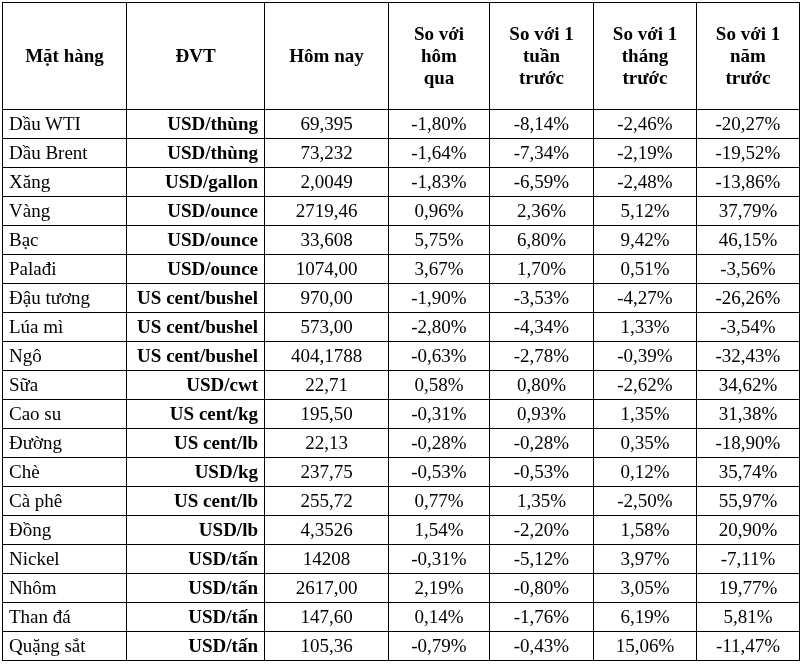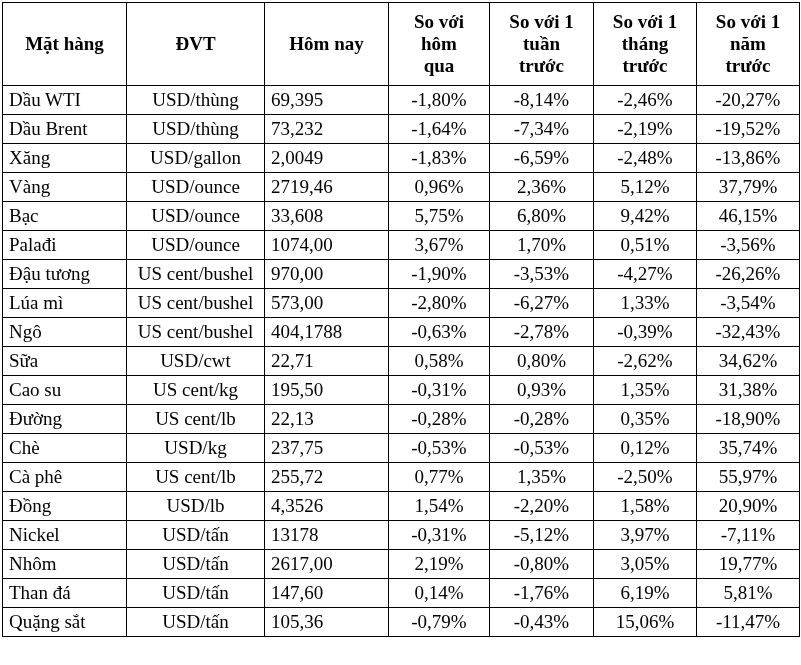--- a/index.html
+++ b/index.html
@@ -29,38 +29,38 @@
     padding: 2px 6px;
     vertical-align: middle;
     box-sizing: border-box;
     white-space: nowrap;
     overflow: hidden;
   }
   #commodity-table thead th {
     font-weight: bold;
     text-align: center;
     height: 82px;
-    padding: 8px 4px;
+    padding: 20px 4px;
     font-size: 19px;
   }
   #commodity-table thead th .hdr-line {
     display: block;
   }
   
   col.c-name   { width: 124px; }
   col.c-unit   { width: 138px; }
   col.c-today  { width: 124px; }
   col.c-day    { width: 101px; }
   col.c-week   { width: 104px; }
   col.c-month  { width: 103px; }
   col.c-year   { width: 103px; }
 
   td.name  { text-align: left;  padding-left: 10px; }
-  td.unit  { text-align: center;  padding-left: 10px; }
-  td.num   { text-align: left; padding-right: 10px; }
+  td.unit  { text-align: right;  padding-left: 10px; font-weight: bold; }
+  td.num   { text-align: center; padding-right: 10px; }
   td.pct   { text-align: center; }
 
   tbody tr { height: 29px; }
 </style>
 </head>
 <body>
 
 <table id="commodity-table">
   <colgroup>
     <col class="c-name">
@@ -166,21 +166,21 @@
         <td class="pct">-1,90%</td>
         <td class="pct">-3,53%</td>
         <td class="pct">-4,27%</td>
         <td class="pct">-26,26%</td>
       </tr>
       <tr>
         <td class="name">Lúa mì</td>
         <td class="unit">US cent/bushel</td>
         <td class="num">573,00</td>
         <td class="pct">-2,80%</td>
-        <td class="pct">-6,27%</td>
+        <td class="pct">-4,34%</td>
         <td class="pct">1,33%</td>
         <td class="pct">-3,54%</td>
       </tr>
       <tr>
         <td class="name">Ngô</td>
         <td class="unit">US cent/bushel</td>
         <td class="num">404,1788</td>
         <td class="pct">-0,63%</td>
         <td class="pct">-2,78%</td>
         <td class="pct">-0,39%</td>
@@ -236,21 +236,21 @@
         <td class="unit">USD/lb</td>
         <td class="num">4,3526</td>
         <td class="pct">1,54%</td>
         <td class="pct">-2,20%</td>
         <td class="pct">1,58%</td>
         <td class="pct">20,90%</td>
       </tr>
       <tr>
         <td class="name">Nickel</td>
         <td class="unit">USD/tấn</td>
-        <td class="num">13178</td>
+        <td class="num">14208</td>
         <td class="pct">-0,31%</td>
         <td class="pct">-5,12%</td>
         <td class="pct">3,97%</td>
         <td class="pct">-7,11%</td>
       </tr>
       <tr>
         <td class="name">Nhôm</td>
         <td class="unit">USD/tấn</td>
         <td class="num">2617,00</td>
         <td class="pct">2,19%</td>

